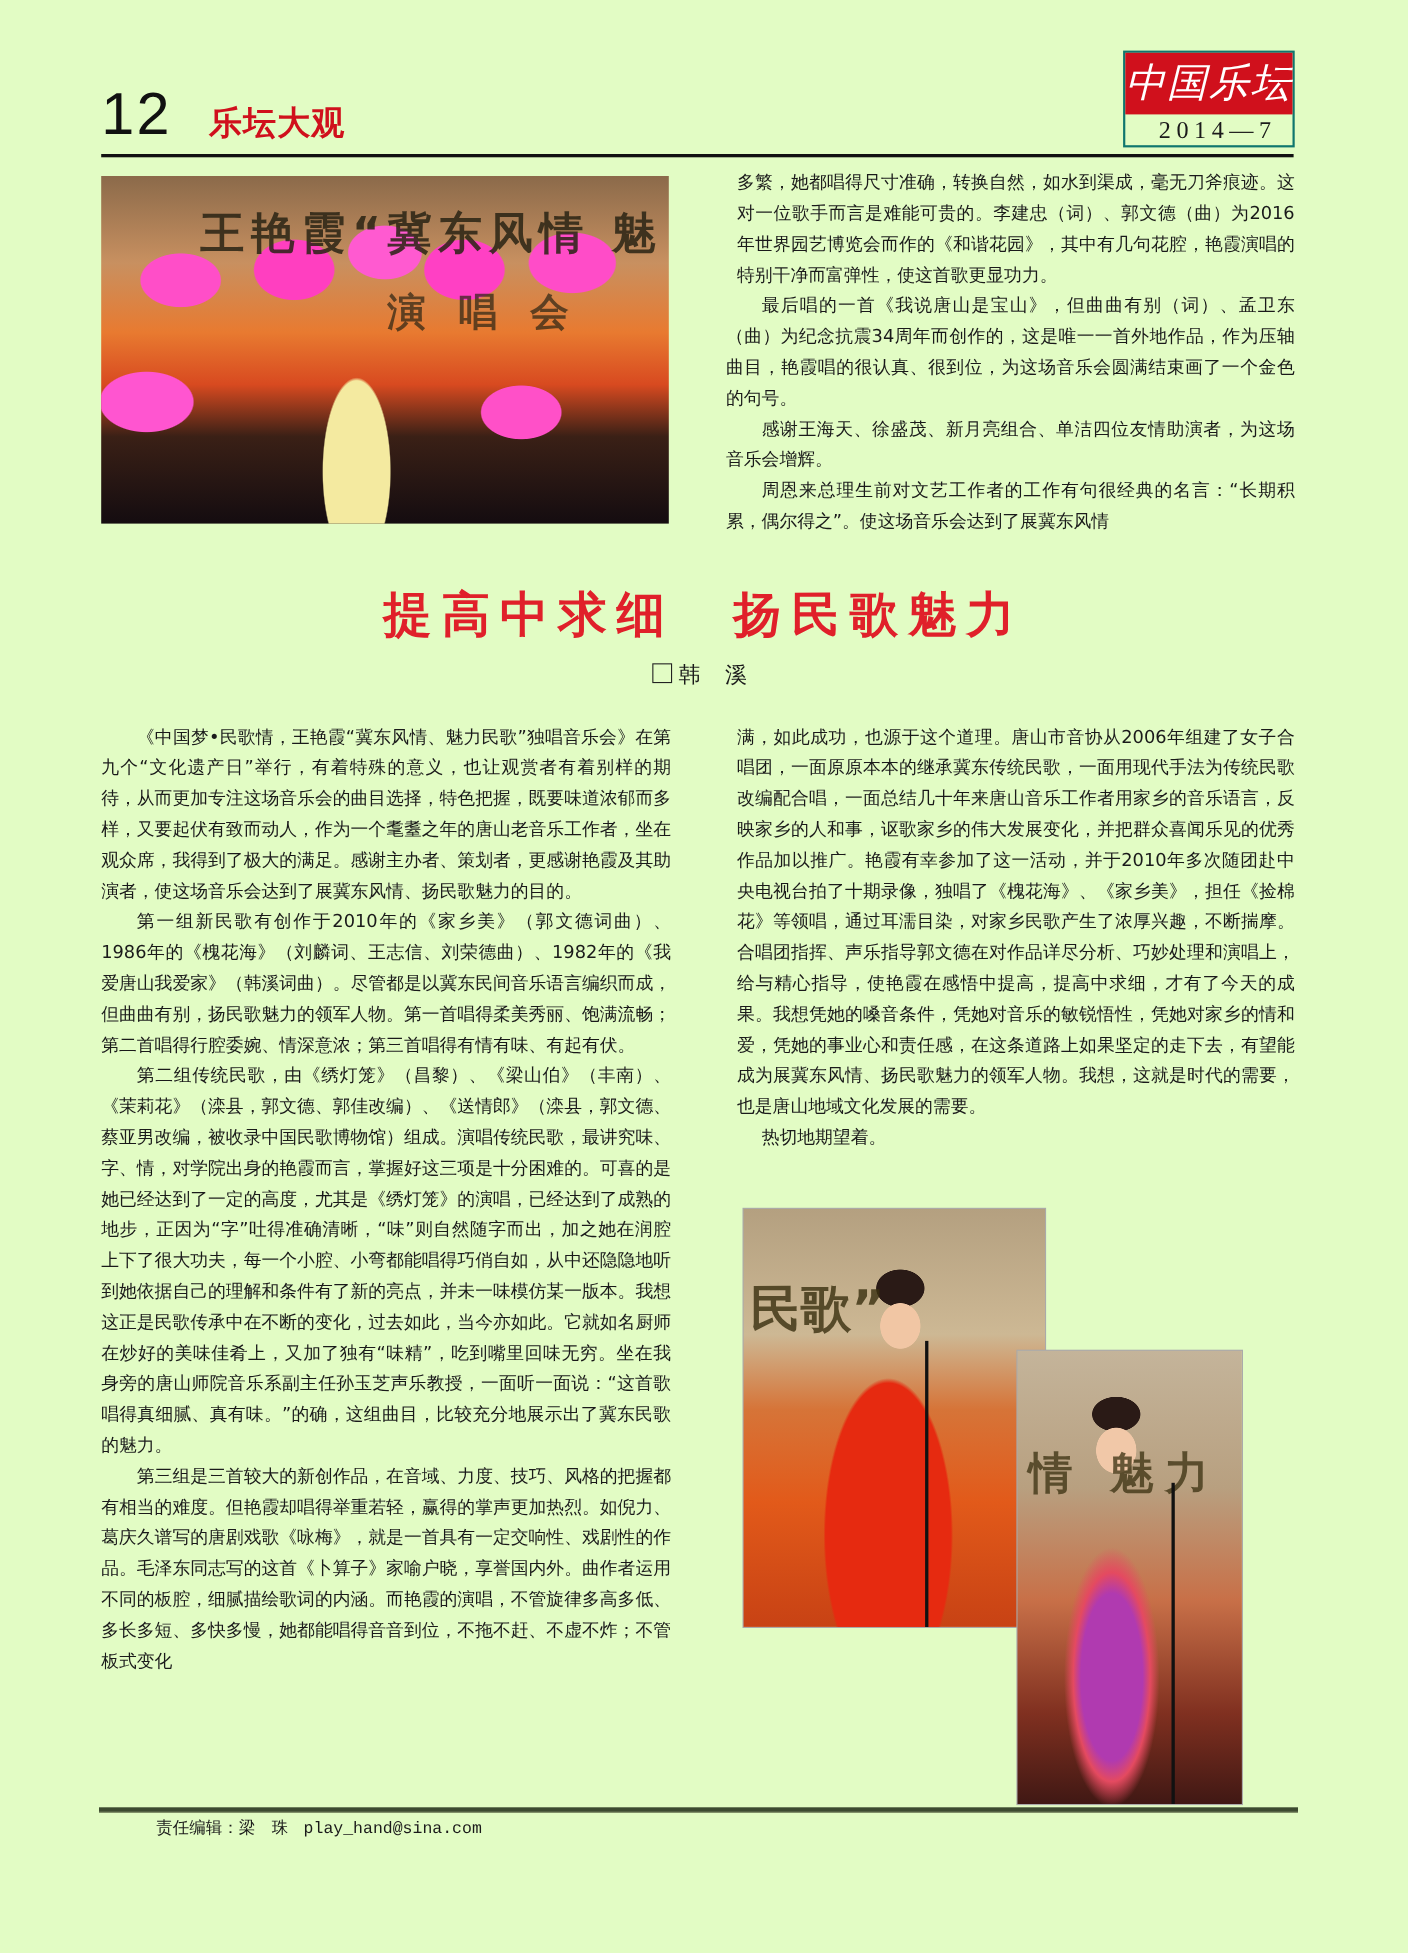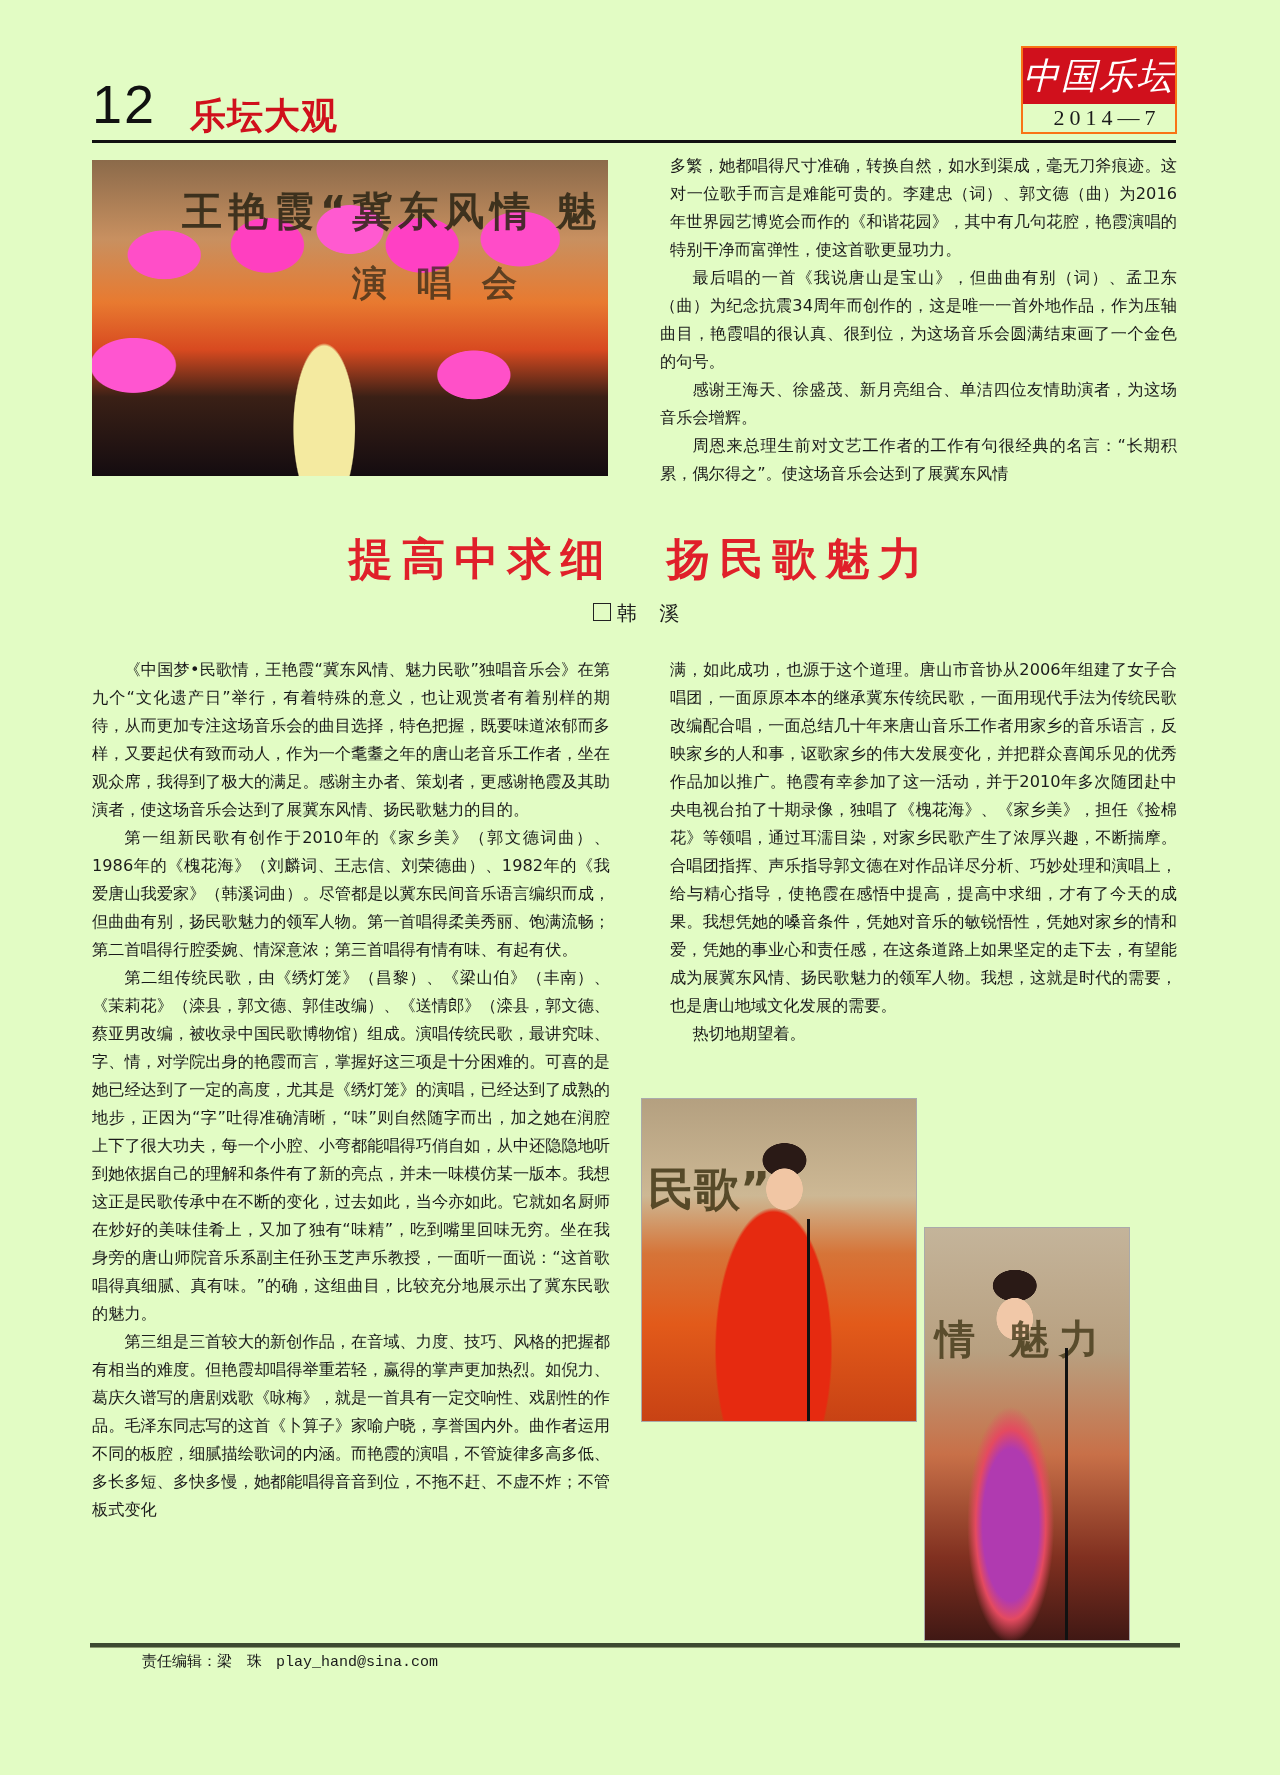--- a/index.html
+++ b/index.html
@@ -10,29 +10,29 @@
     font-family: "DejaVu Sans", "Liberation Sans", sans-serif;
     color: #1a1a1a;
   }
   .page-num {
     position: absolute; left: 92px; top: 74px;
     font-family: "Liberation Sans", "DejaVu Sans", sans-serif;
     font-size: 54px; line-height: 60px; color: #111; letter-spacing: 2px;
   }
   .section-title {
     position: absolute; left: 190px; top: 92px;
-    font-size: 36px; font-weight: bold; color: #d0101c; letter-spacing: 1px;
+    font-size: 30px; font-weight: bold; color: #d0101c; letter-spacing: 1px;
     font-family: "DejaVu Sans", sans-serif;
   }
   .header-rule {
     position: absolute; left: 92px; top: 140px; width: 1084px; height: 3px; background: #111;
   }
   .masthead {
     position: absolute; left: 1021px; top: 46px; width: 156px; height: 88px;
-    border: 2px solid #f97316; box-sizing: border-box; background: #e2fcc4;
+    border: 2px solid #0f766e; box-sizing: border-box; background: #e2fcc4;
   }
   .masthead-logo {
     height: 56px; background: #d0101c; color: #fff;
     font-family: "DejaVu Serif", serif; font-style: italic;
     font-size: 36px; line-height: 56px; text-align: center; letter-spacing: 2px;
   }
   .masthead-date {
     height: 28px; line-height: 28px; text-align: center;
     font-family: "Liberation Serif", "DejaVu Serif", serif; font-size: 22px; letter-spacing: 5px; padding-left: 16px;
   }
@@ -72,21 +72,21 @@
   .photo-1 .banner {
     position: absolute; left: 90px; top: 24px; color: #2a2414;
     font-size: 40px; font-weight: bold; letter-spacing: 6px; opacity: .85;
     font-family: "DejaVu Sans", sans-serif;
   }
   .photo-1 .banner2 {
     position: absolute; left: 260px; top: 100px; color: #2a2414;
     font-size: 35px; font-weight: bold; letter-spacing: 30px; opacity: .7;
   }
   .photo-2 {
-    left: 642px; top: 1099px; width: 274px; height: 322px;
+    left: 676px; top: 1099px; width: 274px; height: 380px;
     background:
       radial-gradient(ellipse 30px 34px at 52% 28%, #f1c6a4 0 60%, transparent 62%),
       radial-gradient(ellipse 36px 28px at 52% 19%, #2a1a16 0 60%, transparent 62%),
       radial-gradient(ellipse 95px 230px at 48% 78%, #e62a10 0 60%, transparent 62%),
       linear-gradient(180deg, #b4a080 0%, #cdb894 30%, #d67438 48%, #e25a1a 70%, #c84214 100%);
     box-shadow: 0 0 0 1px #aaa;
   }
   .photo-2 .banner { position: absolute; left: 6px; top: 60px; font-size: 46px; font-weight: bold; color: #3a3010; opacity: .8; }
   .photo-3 {
     left: 925px; top: 1228px; width: 204px; height: 412px;

